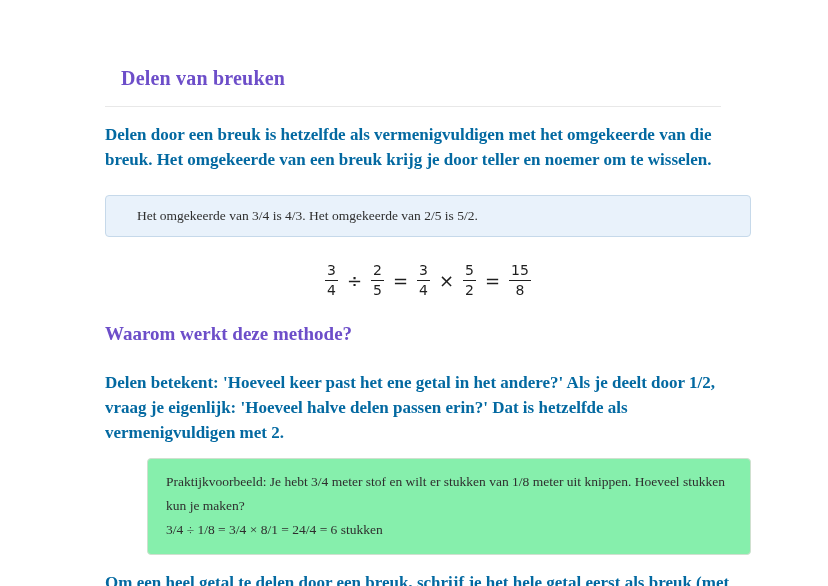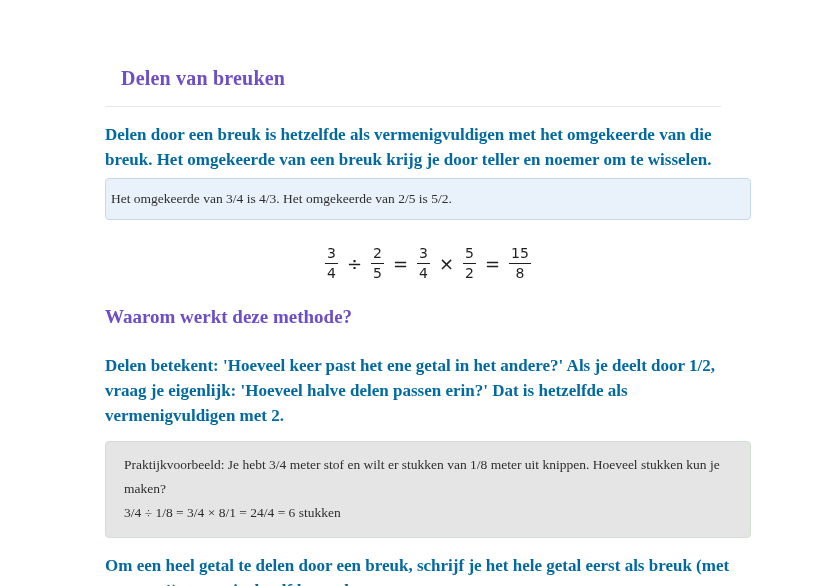--- a/index.html
+++ b/index.html
@@ -36,37 +36,38 @@
     margin: 13px 0 0 0;
   }
   p.body-text {
     font-size: 17px;
     line-height: 25px;
     margin: 15px 0 0 0;
     color: #0369a1;
     font-weight: bold;
   }
   .info-box {
-    margin-top: 6px;
+    margin-top: 23px;
     background: #e9f2fb;
     border: 1px solid #c6d9ea;
     border-radius: 4px;
-    padding: 12px 5px;
+    padding: 12px 31px;
     font-size: 13.5px;
     line-height: 16px;
     color: #2e2e2e;
   }
   .example-box {
     margin-top: 13px;
-    background: #e5e5e5;
+    background: #86efac;
     border: 1px solid #cfe0cf;
     border-radius: 4px;
     padding: 11px 8px 12px 18px;
     font-size: 13.5px;
     color: #2e2e2e;
+    margin-left: 42px;
   }
   .example-box .box-line {
     line-height: 24px;
   }
   .formula {
     margin: 25px 0 26px 0;
     display: flex;
     justify-content: center;
     align-items: center;
     gap: 9px;

